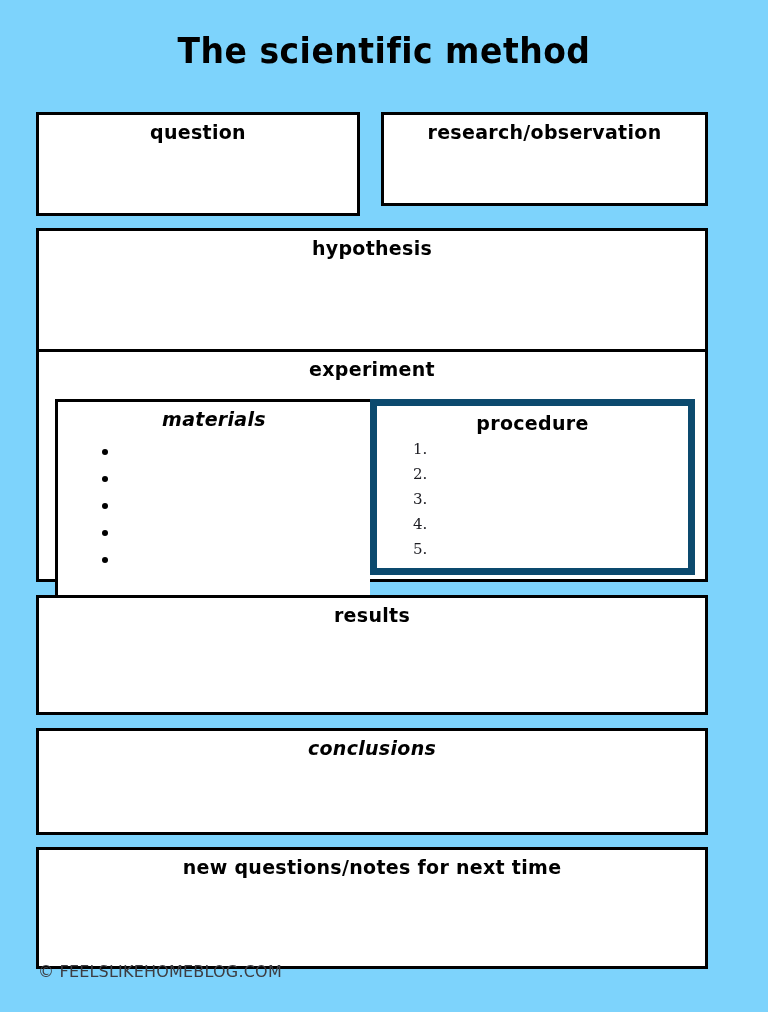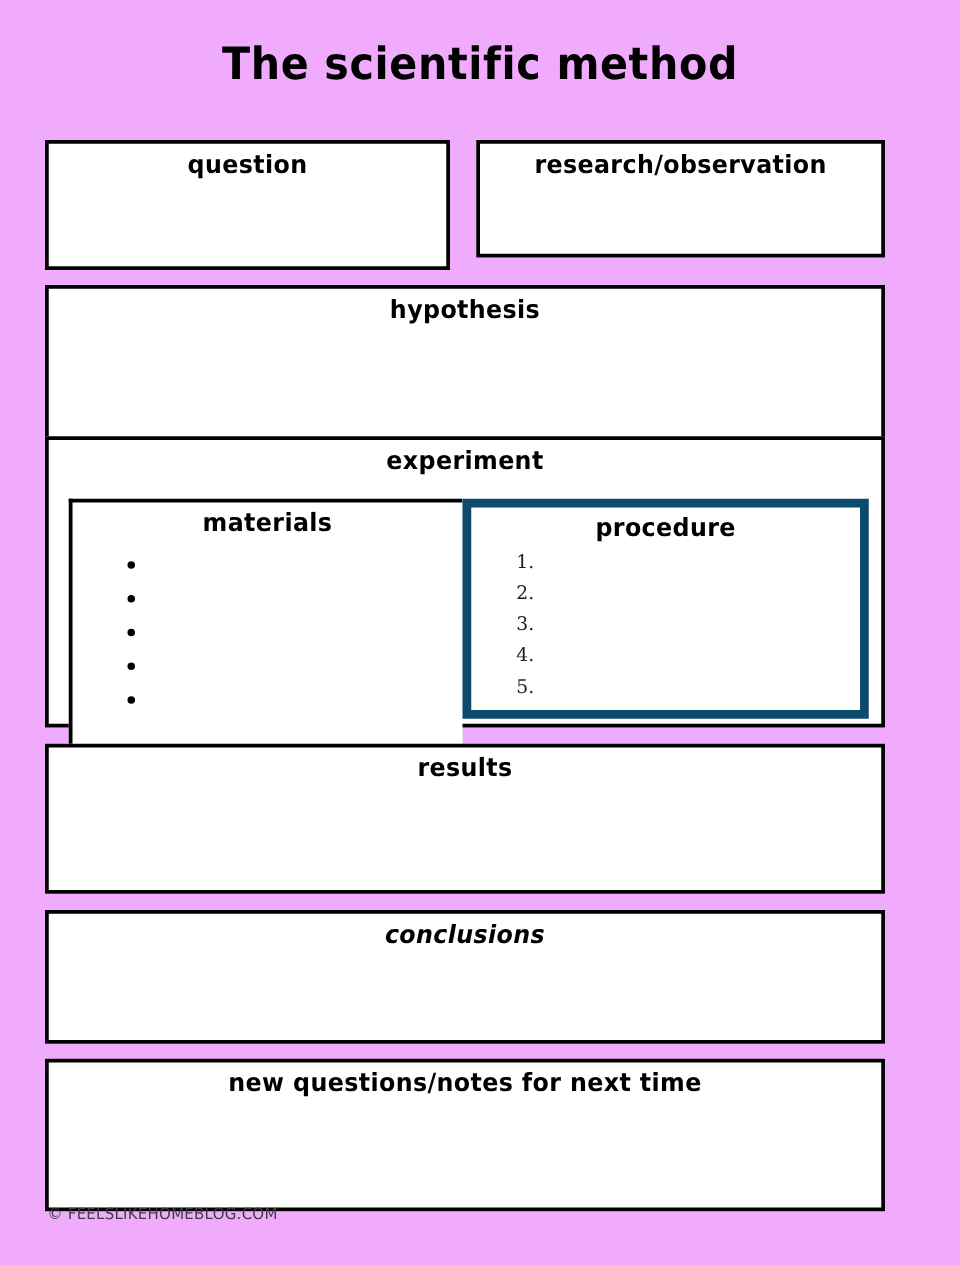--- a/index.html
+++ b/index.html
@@ -14,21 +14,21 @@
     overflow: hidden;
     font-family: "DejaVu Sans", sans-serif;
     color: #000000;
     position: relative;
   }
 
   #page {
     position: relative;
     width: 768px;
     height: 1012px;
-    background: #f0abfc;
+    background: #7dd3fc;
     box-sizing: border-box;
   }
 
   
   .page-title {
     position: absolute;
     left: 0;
     top: 30px;
     width: 768px;
     text-align: center;
@@ -90,20 +90,21 @@
   #box-materials {
     position: absolute;
     left: 16px;
     top: 47px;
     width: 315px;
     height: 207px;
     border: 3px solid #000000;
     border-right-width: 0;
     box-sizing: border-box;
     background: #ffffff;
+    font-style: italic;
   }
   #box-procedure {
     position: absolute;
     left: 331px;
     top: 47px;
     width: 325px;
     height: 176px;
     border: 7px solid #0c4a6e;
     box-sizing: border-box;
     background: #ffffff;
@@ -151,21 +152,21 @@
   #box-results       { left: 36px;  top: 566px; width: 672px; height: 120px; }
   #box-conclusions   { left: 36px;  top: 699px; width: 672px; height: 107px; font-style: italic; }
   #box-newquestions  { left: 36px;  top: 818px; width: 672px; height: 122px; }
 
   
   .footer-credit {
     position: absolute;
     left: 38px;
     top: 961px;
     font-family: "DejaVu Sans", sans-serif;
-    font-size: 12px;
+    font-size: 16px;
     line-height: 20px;
     letter-spacing: 0.2px;
     color: #3d3d42;
     white-space: nowrap;
     transform: scaleY(1.04);
     transform-origin: left top;
   }
 </style>
 </head>
 <body>

